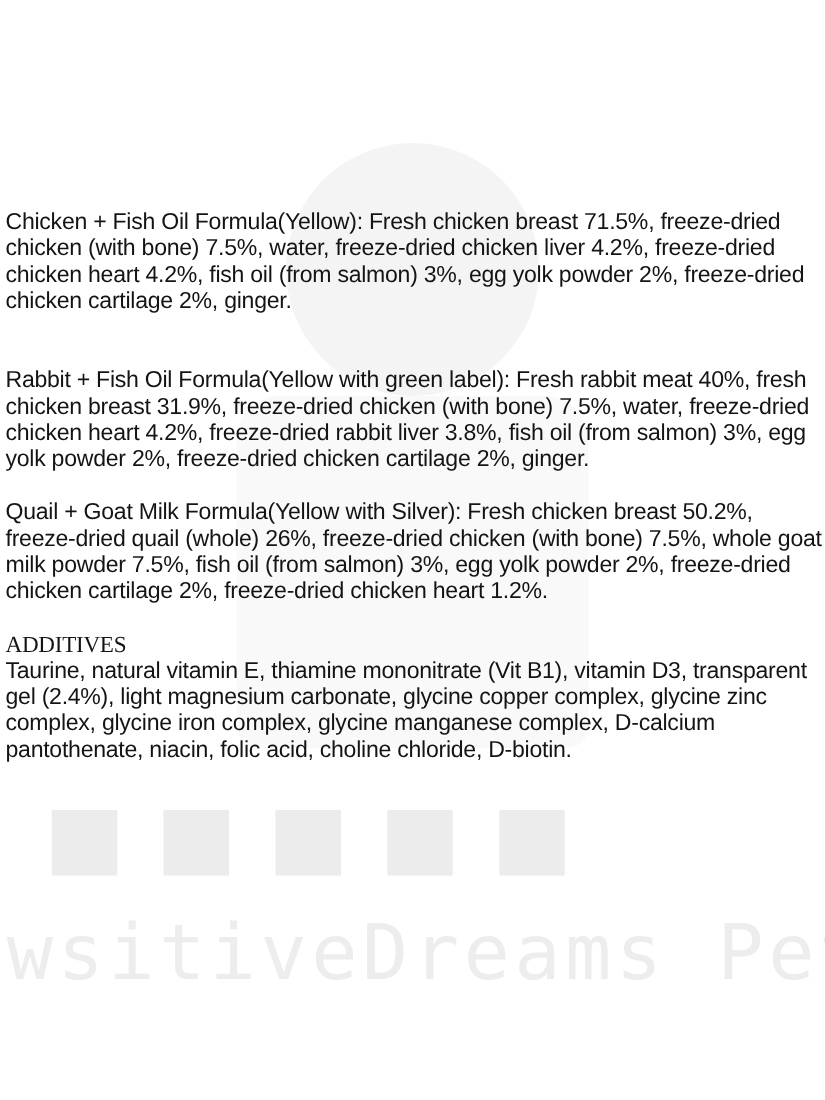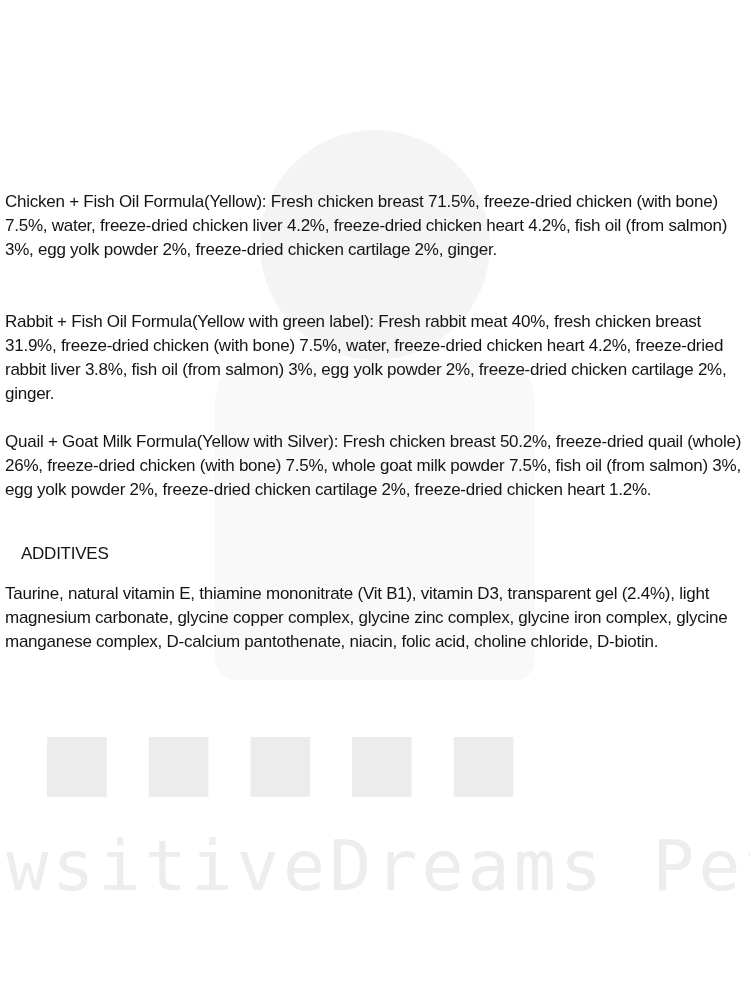--- a/index.html
+++ b/index.html
@@ -52,32 +52,33 @@
       letter-spacing: 4px;
       color: #ededed;
       white-space: nowrap;
     }
     .content {
       position: absolute;
       left: 5px;
       top: 190px;
       width: 745px;
       z-index: 1;
-      font-size: 17px;
+      font-size: 21px;
       line-height: 24px;
       letter-spacing: -0.25px;
     }
     .para {
       margin: 0;
     }
     .gap-large { height: 48px; }
     .gap-med { height: 24px; }
     .heading {
-      margin: 16px;
+      margin: 0;
       text-transform: none;
+      font-family: Liberation Serif, serif;
     }
   </style>
 </head>
 <body>
 
 <div class="watermark-layer">
   <div class="wm-blob" style="left:260px;top:130px;width:230px;height:230px;"></div>
   <div class="wm-shape" style="left:215px;top:360px;width:320px;height:320px;border-radius:40px 40px 20px 20px;opacity:0.35;"></div>
   <div class="wm-cn">■■■■■</div>
   <div class="wm-en">awsitiveDreams Pet Sh</div>

